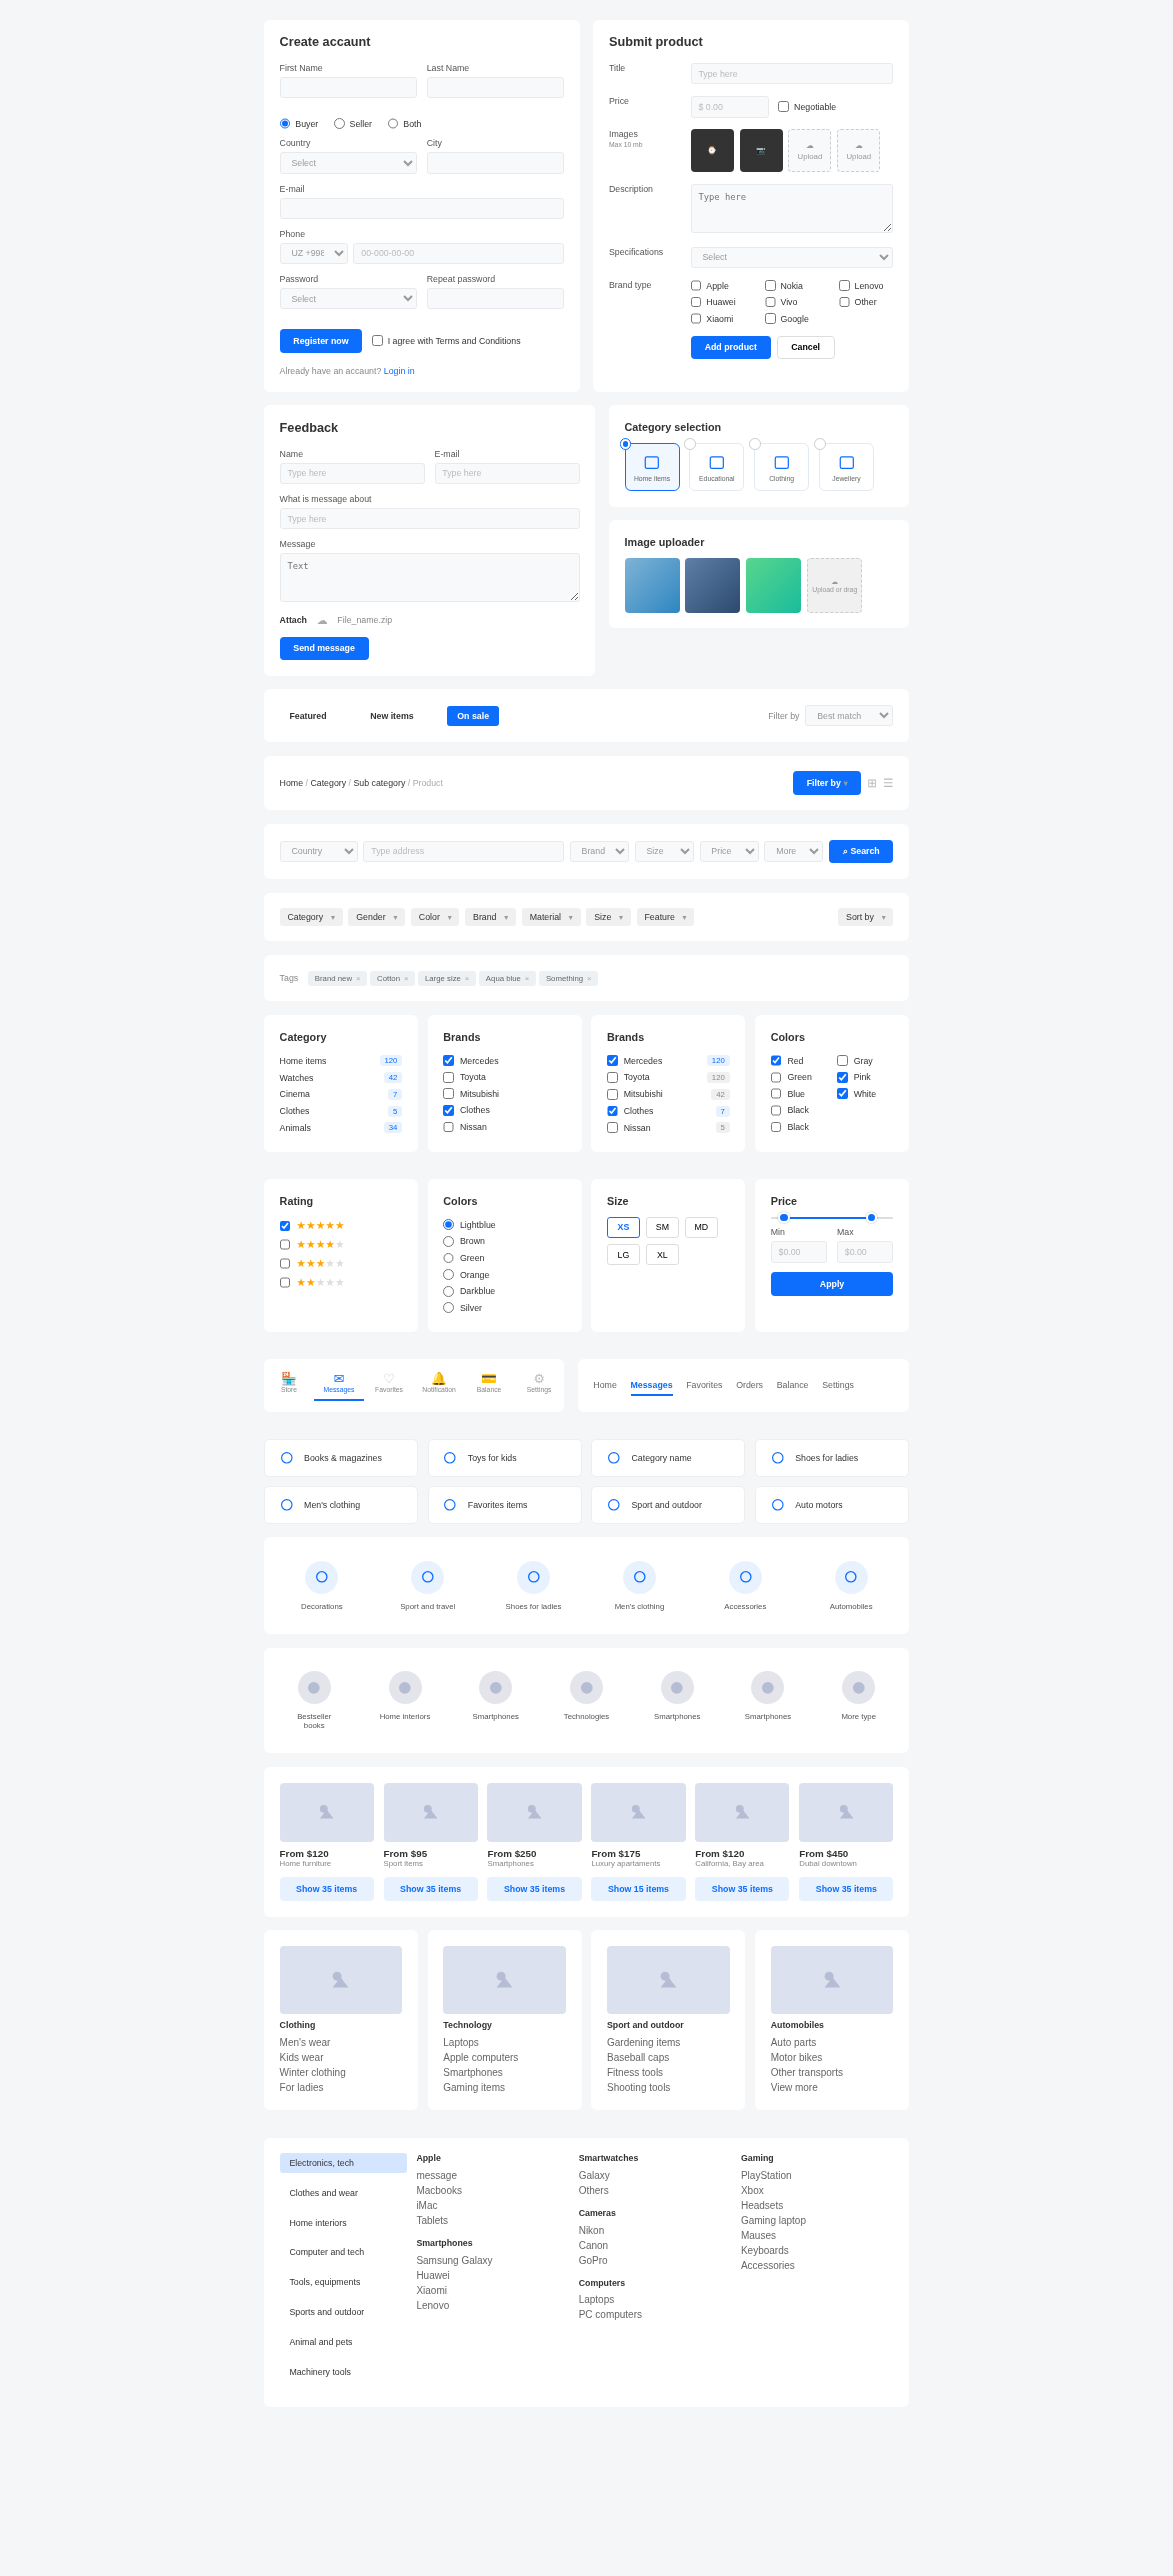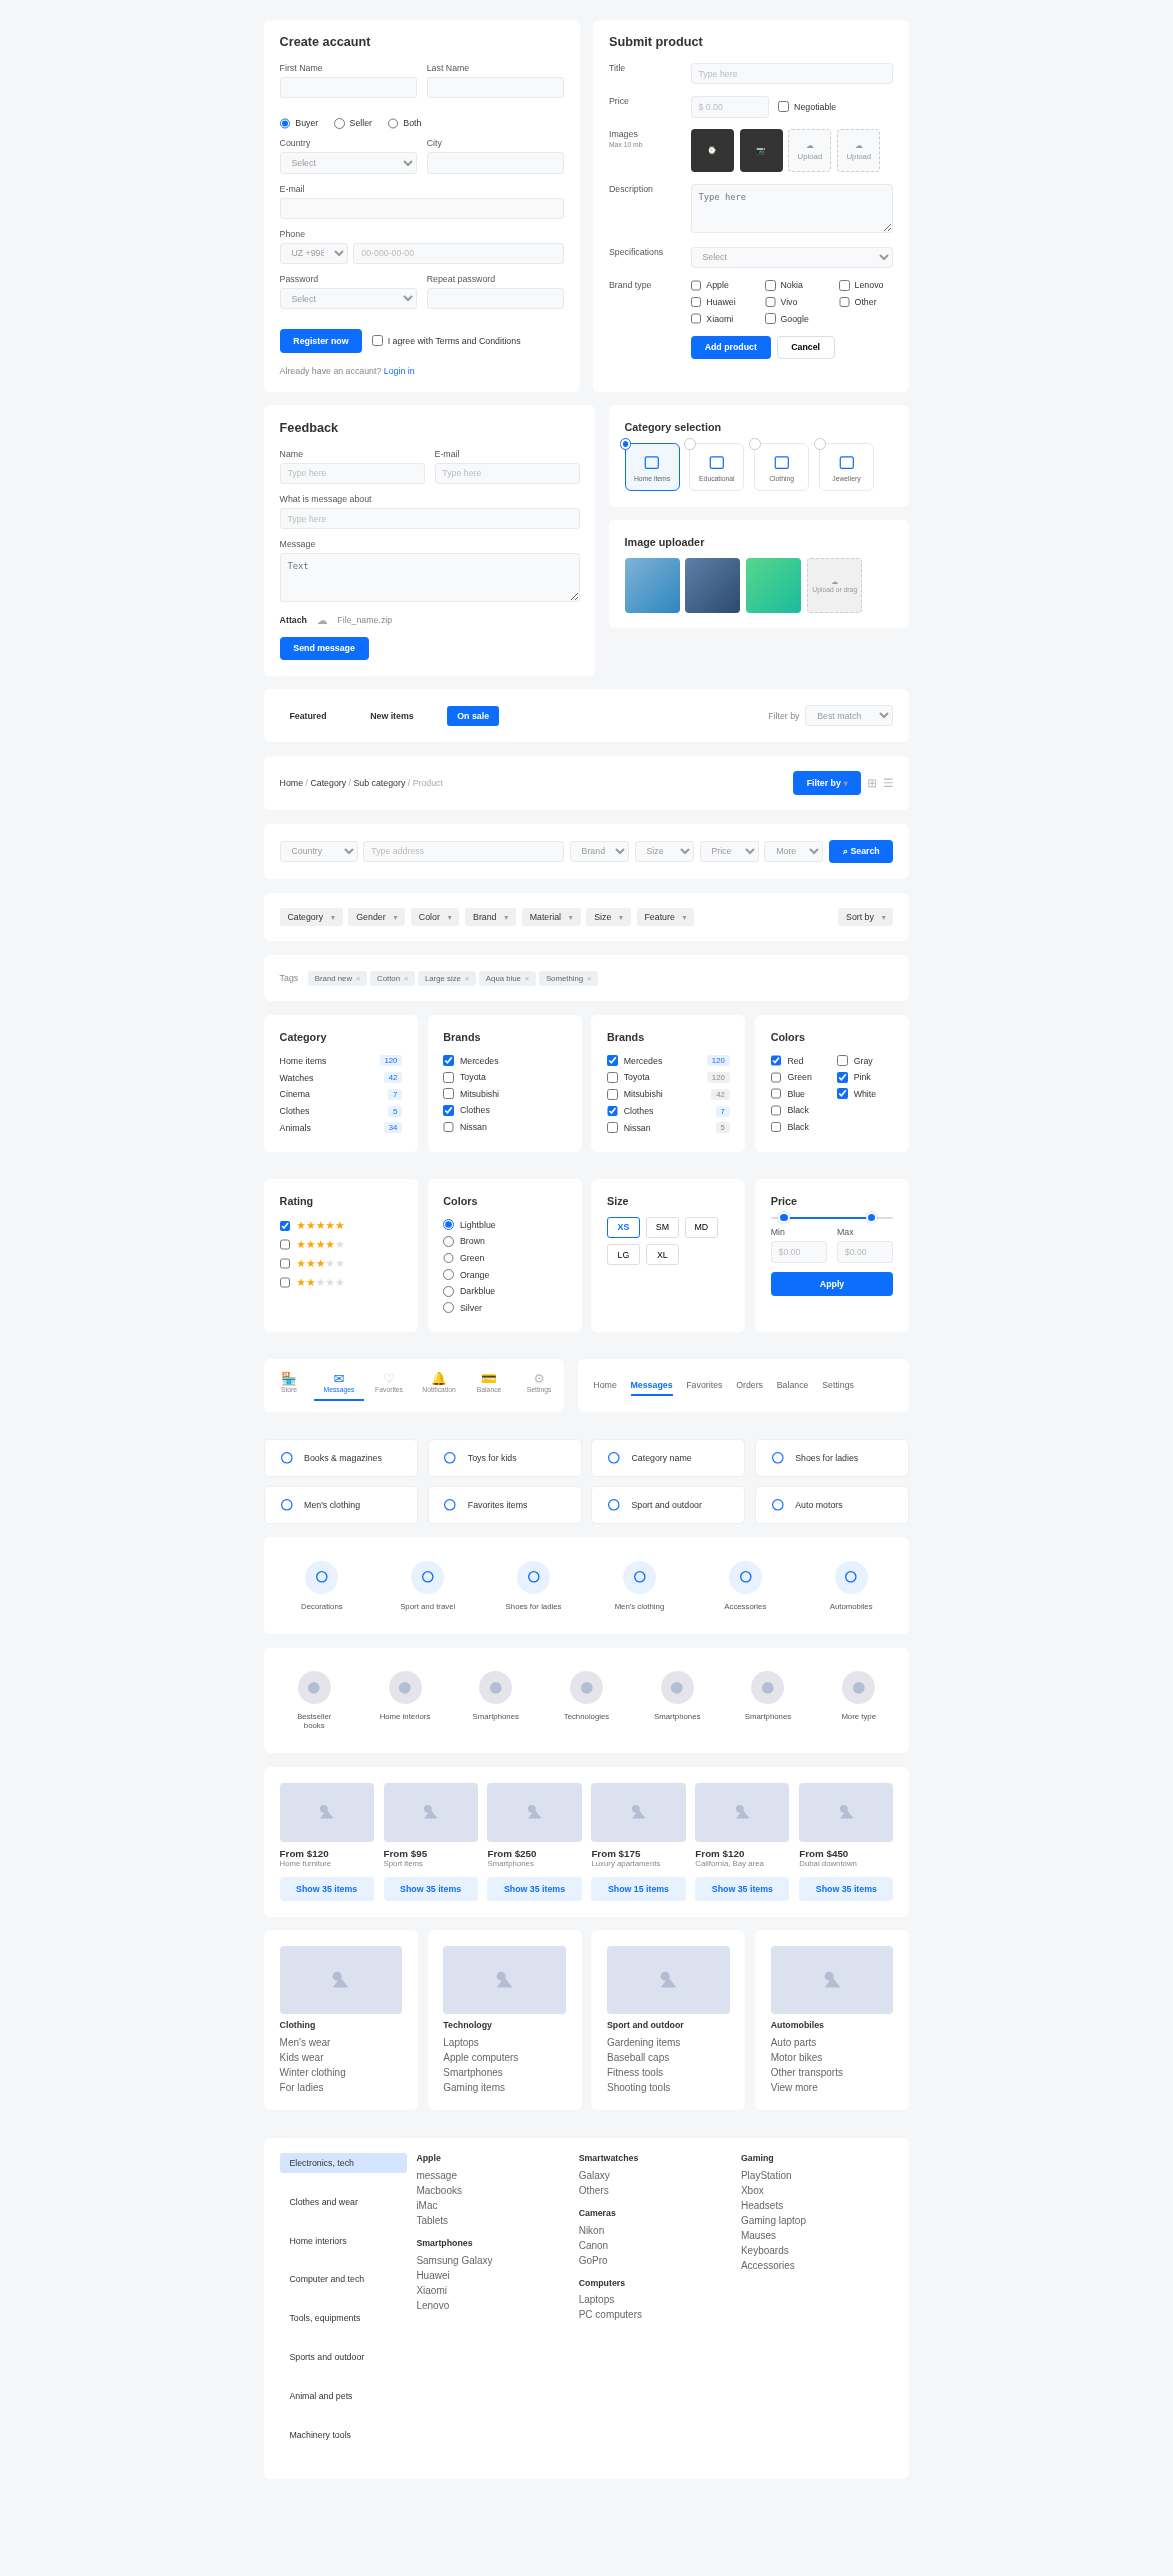--- a/index.html
+++ b/index.html
@@ -11,21 +11,21 @@
 h3{font-size:12.7px;font-weight:700;margin-bottom:13.7px}
 h4{font-size:10.8px;font-weight:700;margin-bottom:9.8px}
 .label{font-size:8.8px;color:#555;margin-bottom:3.9px;display:block}
 .input,.select{width:100%;height:21.5px;border:1px solid #e8e9ec;border-radius:2.9px;background:#f8f9fa;padding:0 6.8px;font-size:8.8px;color:#999}
 .input::placeholder{color:#bbb}
 .textarea{width:100%;min-height:49px;border:1px solid #e8e9ec;border-radius:2.9px;background:#f8f9fa;padding:6.8px;font-size:8.8px;resize:vertical}
 .field{margin-bottom:9.8px}
 .btn{height:23.5px;padding:0 13.7px;border:none;border-radius:3.9px;font-size:8.8px;font-weight:600;cursor:pointer;background:#f0f0f0}
 .btn-primary{background:#0d6efd;color:#fff}
 .btn-light{background:#e8f2ff;color:#0d6efd}
-.radio,.check{display:flex;align-items:center;gap:4.9px;font-size:8.8px;cursor:pointer}
+.radio,.check{display:flex;align-items:flex-end;gap:4.9px;font-size:8.8px;cursor:pointer}
 .radio input,.check input{accent-color:#0d6efd;width:10.8px;height:10.8px}
 .radios{display:flex;gap:15.6px;margin:9.8px 0}
 .hint{font-size:8.8px;color:#888}
 .link{color:#0d6efd;cursor:pointer}
 .form-row{display:flex;gap:13.7px;align-items:flex-start;margin-bottom:11.7px}
 .form-row .lbl{width:68px;font-size:8.8px;color:#555;flex-shrink:0}
 .form-row .ctrl{flex:1}
 .thumbs{display:flex;gap:5.9px}
 .thumb{width:43px;height:43px;border-radius:3.9px;background:#e8e9ec;display:flex;align-items:center;justify-content:center;font-size:7.8px;color:#999;position:relative}
 .thumb.dark{background:#333}
@@ -71,21 +71,21 @@
 .cat-h svg{width:15.6px;height:15.6px;color:#0d6efd}
 .cat-h .nm{font-size:8.8px}
 .cat-v{text-align:center;padding:13.7px;background:#fff;border-radius:4.9px;cursor:pointer}
 .cat-v .circ{width:33px;height:33px;border-radius:50%;background:#e8f2ff;margin:0 auto 7.8px;display:flex;align-items:center;justify-content:center}
 .cat-v .circ.gray{background:#e3e5eb}
 .cat-v .nm{font-size:7.8px;color:#555}
 .ph{width:100%;height:59px;background:#dbe1ee;border-radius:3.9px;display:flex;align-items:center;justify-content:center;margin-bottom:5.9px}
 .ph svg{color:#b5bdd4}
 .price{font-size:9.8px;font-weight:700}
 .sub{font-size:7.8px;color:#888}
-.menu-pill{display:block;padding:4.9px 9.8px;font-size:8.8px;border-radius:2.9px;cursor:pointer;margin-bottom:19px}
+.menu-pill{display:block;padding:4.9px 9.8px;font-size:8.8px;border-radius:2.9px;cursor:pointer;margin-bottom:10px}
 .menu-pill.active{background:#d4e5ff}
 .col-head{font-size:8.8px;font-weight:700;margin-bottom:4.9px}
 .col-list{list-style:none}
 .col-list li{font-size:10px;color:#666;padding:2px 0;cursor:pointer}
 .promo{background:linear-gradient(135deg,#8b6f47,#6b5537);border-radius:4.9px;padding:15.6px 11.7px;color:#fff;position:relative;min-height:108px;display:flex;flex-direction:column;justify-content:flex-end}
 .promo .t{font-size:9.8px;font-weight:600;margin-bottom:7.8px}
 .promo .b{background:#fff;color:#333;padding:3.9px 9.8px;border-radius:2.9px;font-size:7.8px;font-weight:600;align-self:flex-start;cursor:pointer}
 .g2{display:grid;grid-template-columns:1fr 1fr;gap:9.8px}
 .g4{display:grid;grid-template-columns:repeat(4,1fr);gap:9.8px}
 .g6{display:grid;grid-template-columns:repeat(6,1fr);gap:9.8px}

